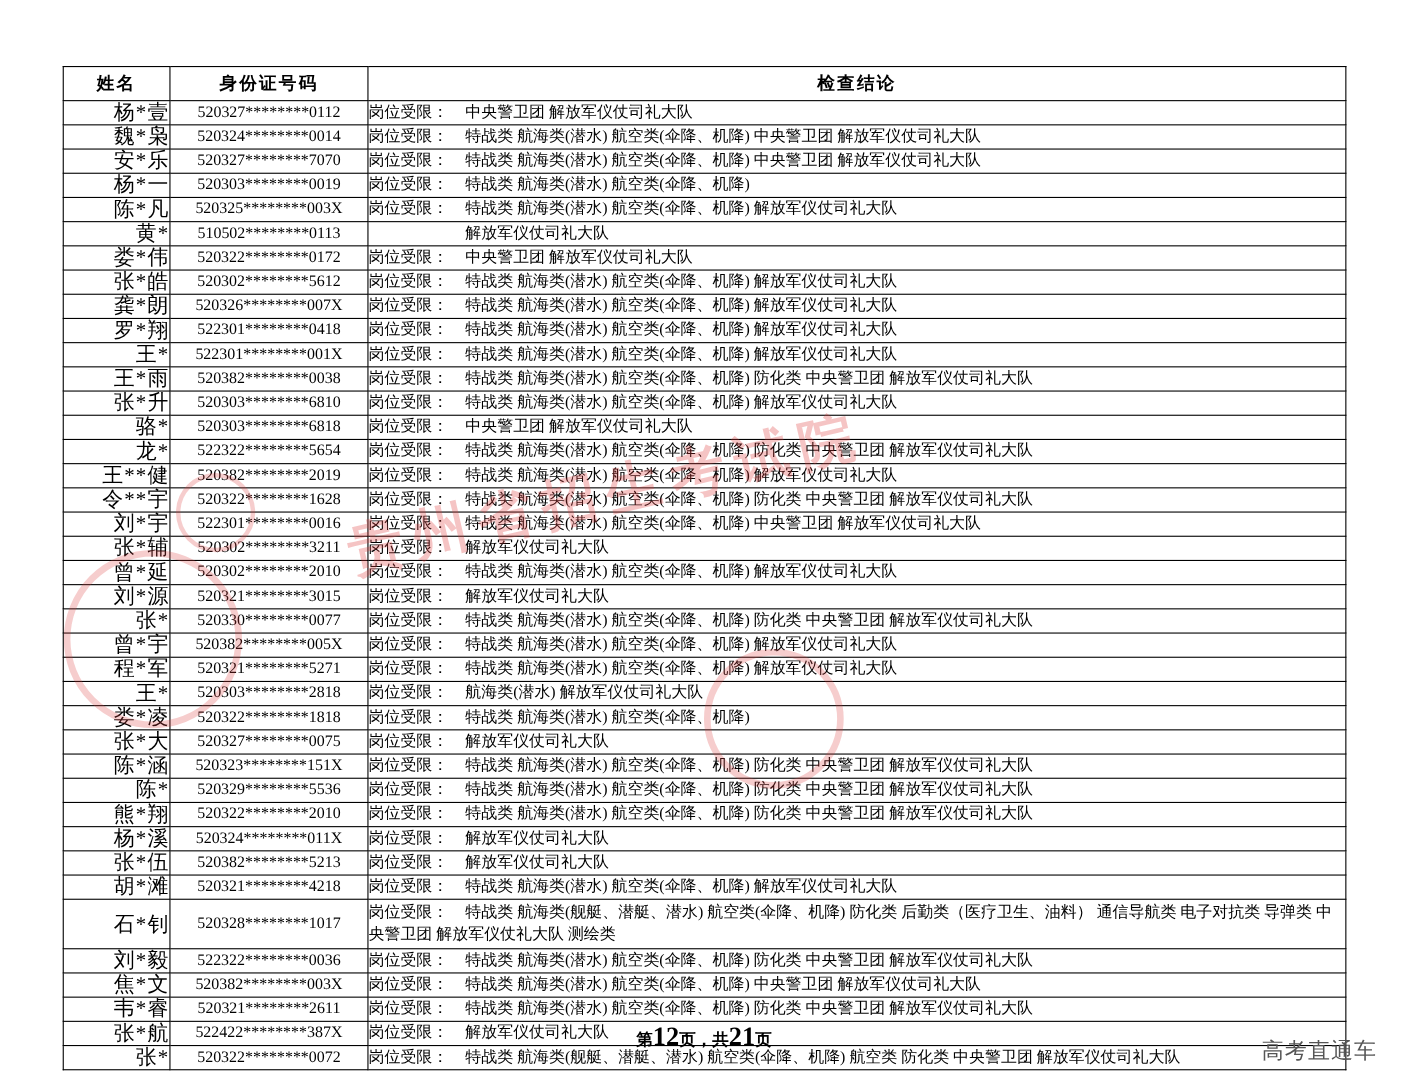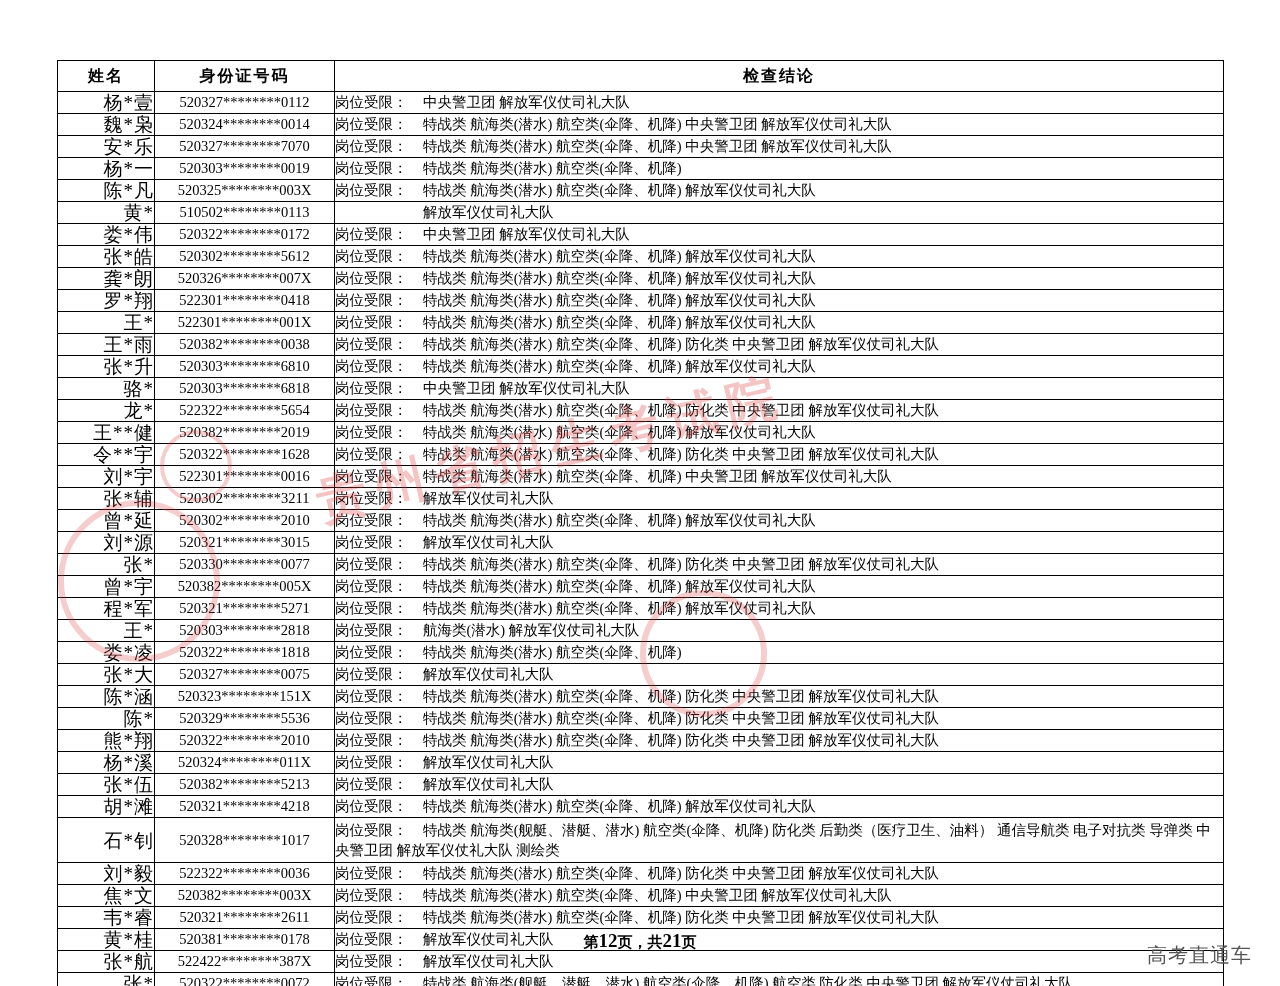--- a/index.html
+++ b/index.html
@@ -137,21 +137,21 @@
     left: 0;
     top: 930px;
     width: 1280px;
     text-align: center;
     font-size: 15px;
     font-weight: bold;
     z-index: 3;
     font-family: "Liberation Serif", "DejaVu Serif", serif;
   }
   .page-footer .pnum {
-    font-size: 19px;
+    font-size: 24px;
   }
   .brand-mark {
     position: absolute;
     right: 28px;
     top: 942px;
     font-size: 20px;
     color: #555555;
     letter-spacing: 1px;
     z-index: 3;
   }
@@ -360,25 +360,20 @@
           <td class="name-cell">焦*文</td>
           <td class="id-cell">520382********003X</td>
           <td class="res-cell"><span class="res-label">岗位受限：</span><span class="res-body">特战类 航海类(潜水) 航空类(伞降、机降) 中央警卫团 解放军仪仗司礼大队</span></td>
         </tr>
         <tr>
           <td class="name-cell">韦*睿</td>
           <td class="id-cell">520321********2611</td>
           <td class="res-cell"><span class="res-label">岗位受限：</span><span class="res-body">特战类 航海类(潜水) 航空类(伞降、机降) 防化类 中央警卫团 解放军仪仗司礼大队</span></td>
         </tr>
         <tr>
-          <td class="name-cell">黄*桂</td>
-          <td class="id-cell">520381********0178</td>
-          <td class="res-cell"><span class="res-label">岗位受限：</span><span class="res-body">解放军仪仗司礼大队</span></td>
-        </tr>
-        <tr>
           <td class="name-cell">张*航</td>
           <td class="id-cell">522422********387X</td>
           <td class="res-cell"><span class="res-label">岗位受限：</span><span class="res-body">解放军仪仗司礼大队</span></td>
         </tr>
         <tr>
           <td class="name-cell">张*</td>
           <td class="id-cell">520322********0072</td>
           <td class="res-cell"><span class="res-label">岗位受限：</span><span class="res-body">特战类 航海类(舰艇、潜艇、潜水) 航空类(伞降、机降) 航空类 防化类 中央警卫团 解放军仪仗司礼大队</span></td>
         </tr>
       </tbody>

